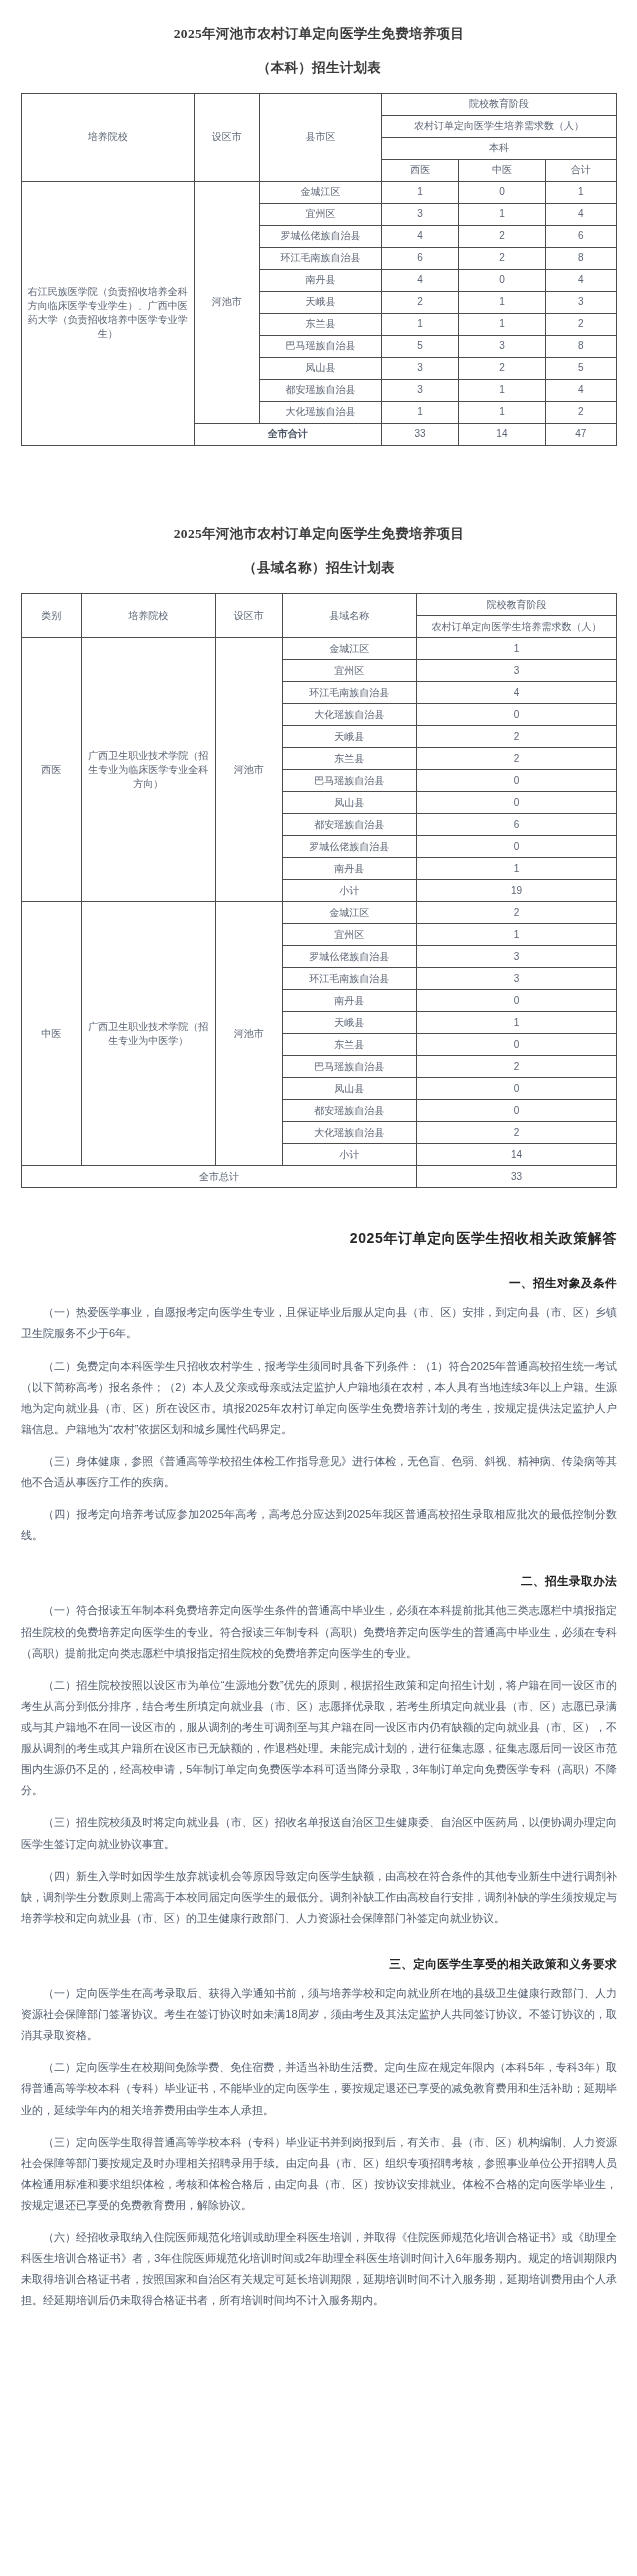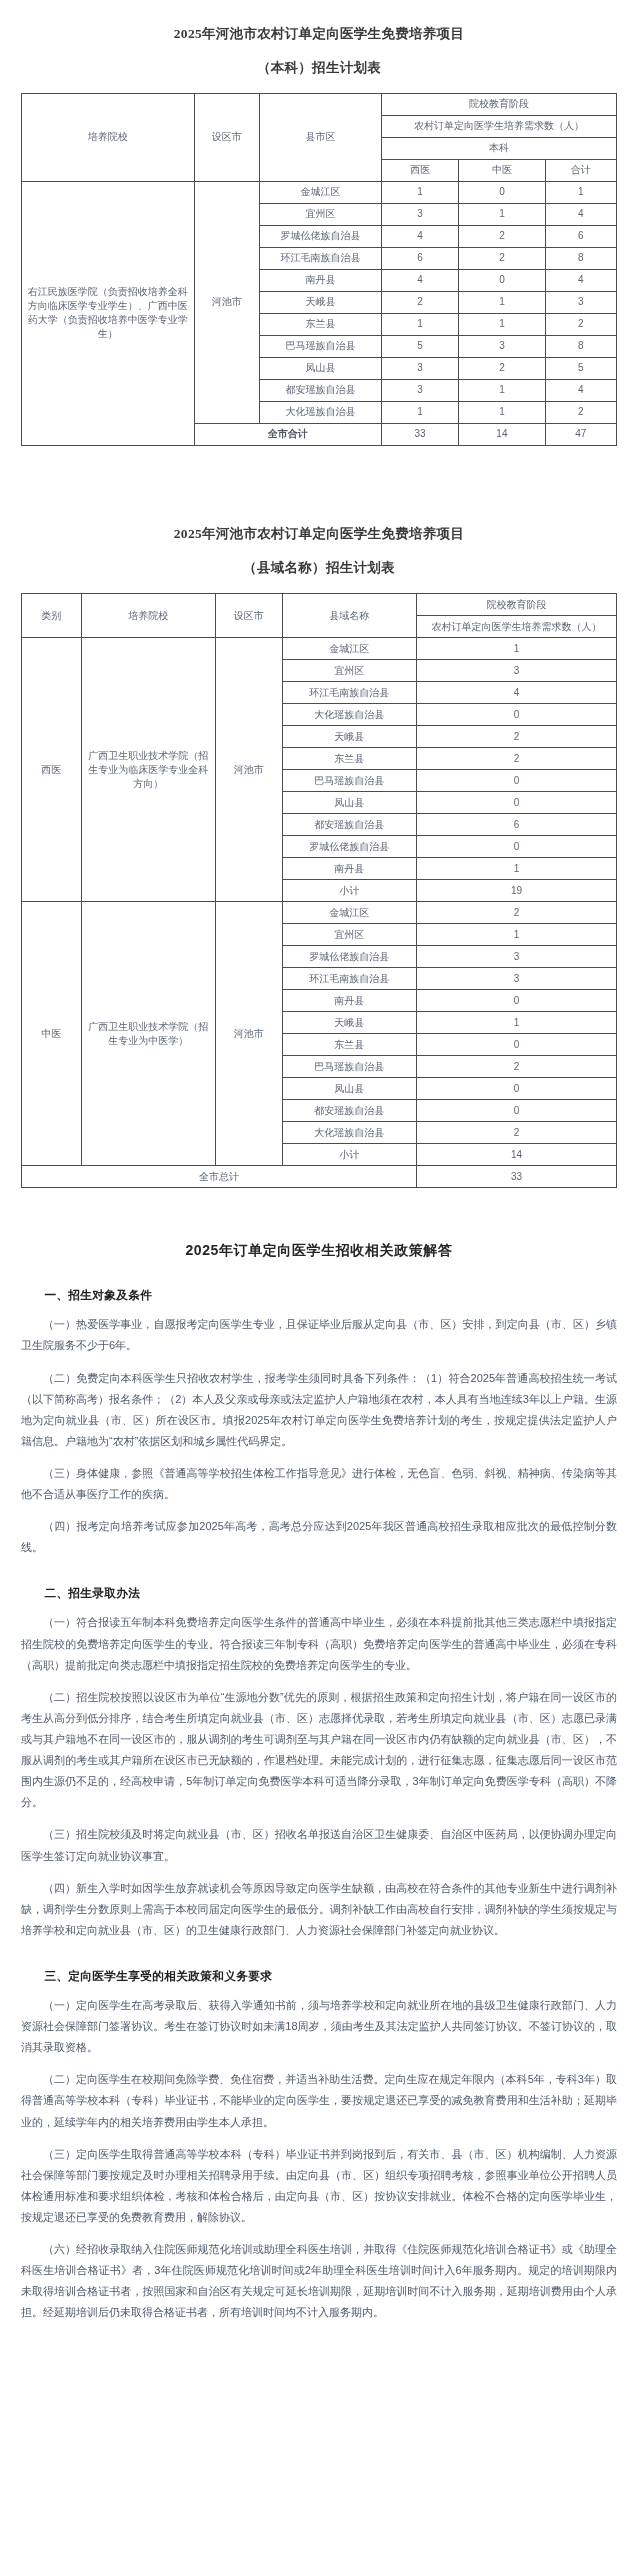--- a/index.html
+++ b/index.html
@@ -56,34 +56,35 @@
     word-break: break-all;
   }
   td.college-cell {
     line-height: 2.05;
     padding: 7px 11.7px;
   }
   td.total-label-cell.bold { font-weight: 700; color: #4d5666; }
 
   
   .qa-title {
-    margin-top: 54px;
-    text-align: center;
+    margin-top: 42px;
+    text-align: right;
     font-size: 14px;
     font-weight: 700;
     color: #262626;
     letter-spacing: 0.6px;
   }
   .qa-section h2 {
     margin: 28px 0 0 0;
     padding-left: 2em;
     font-size: 11.7px;
     font-weight: 700;
     color: #222222;
     letter-spacing: 0.3px;
+    text-align: right;
   }
   .qa-section p {
     margin: 11px 0;
     font-size: 11px;
     line-height: 1.92;
     color: #4d596b;
     text-indent: 2em;
     text-align: justify;
   }
 </style>

